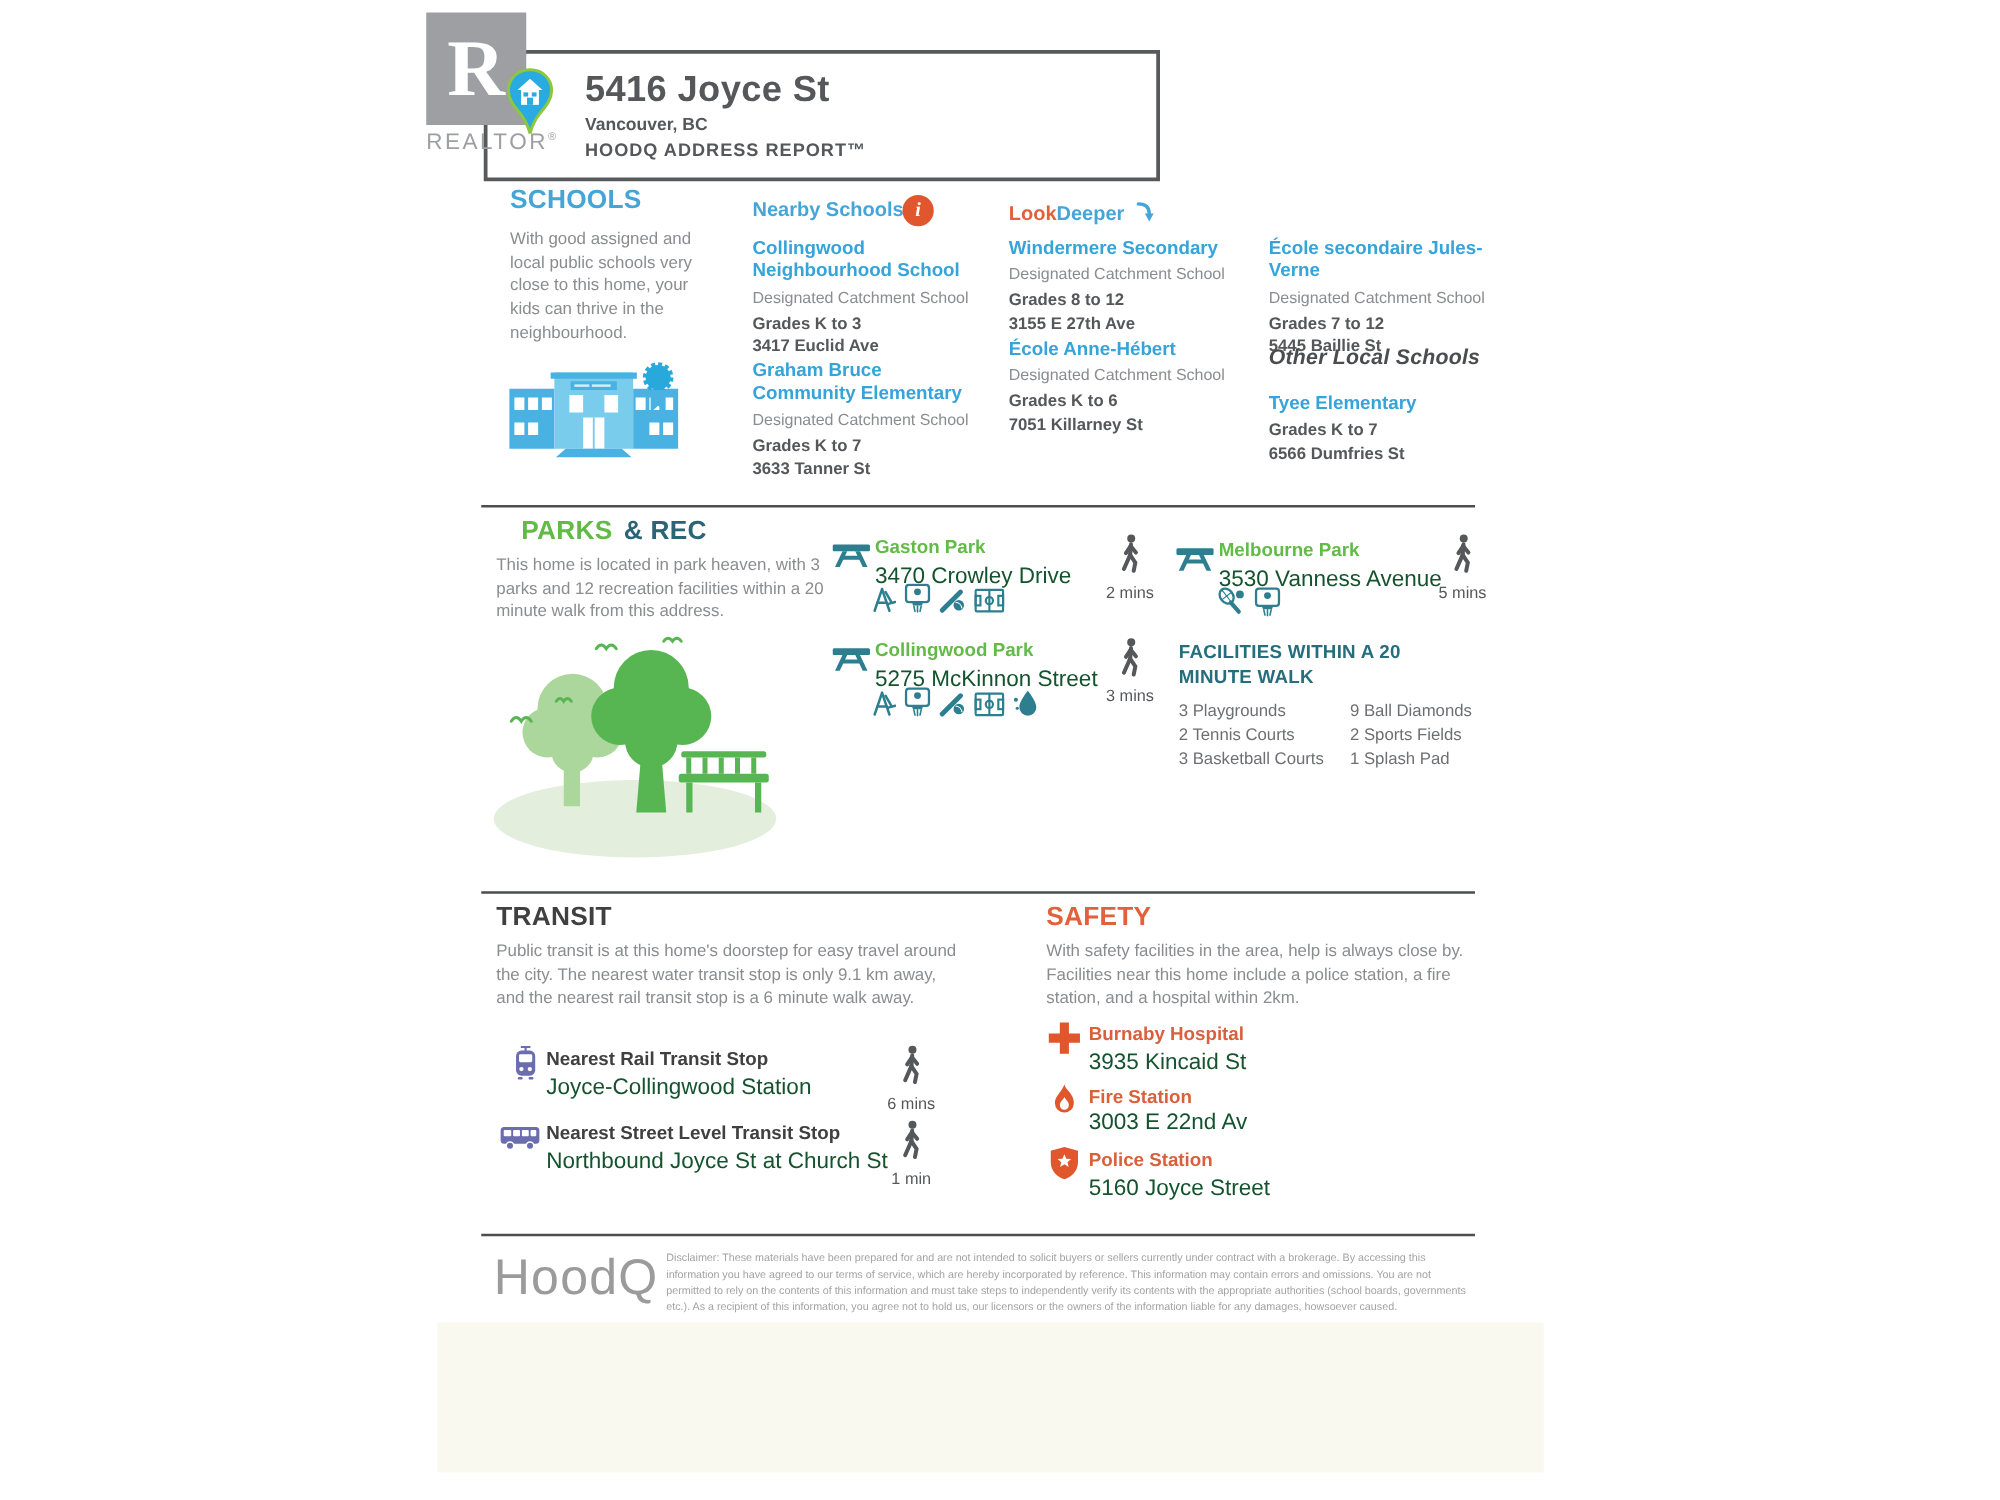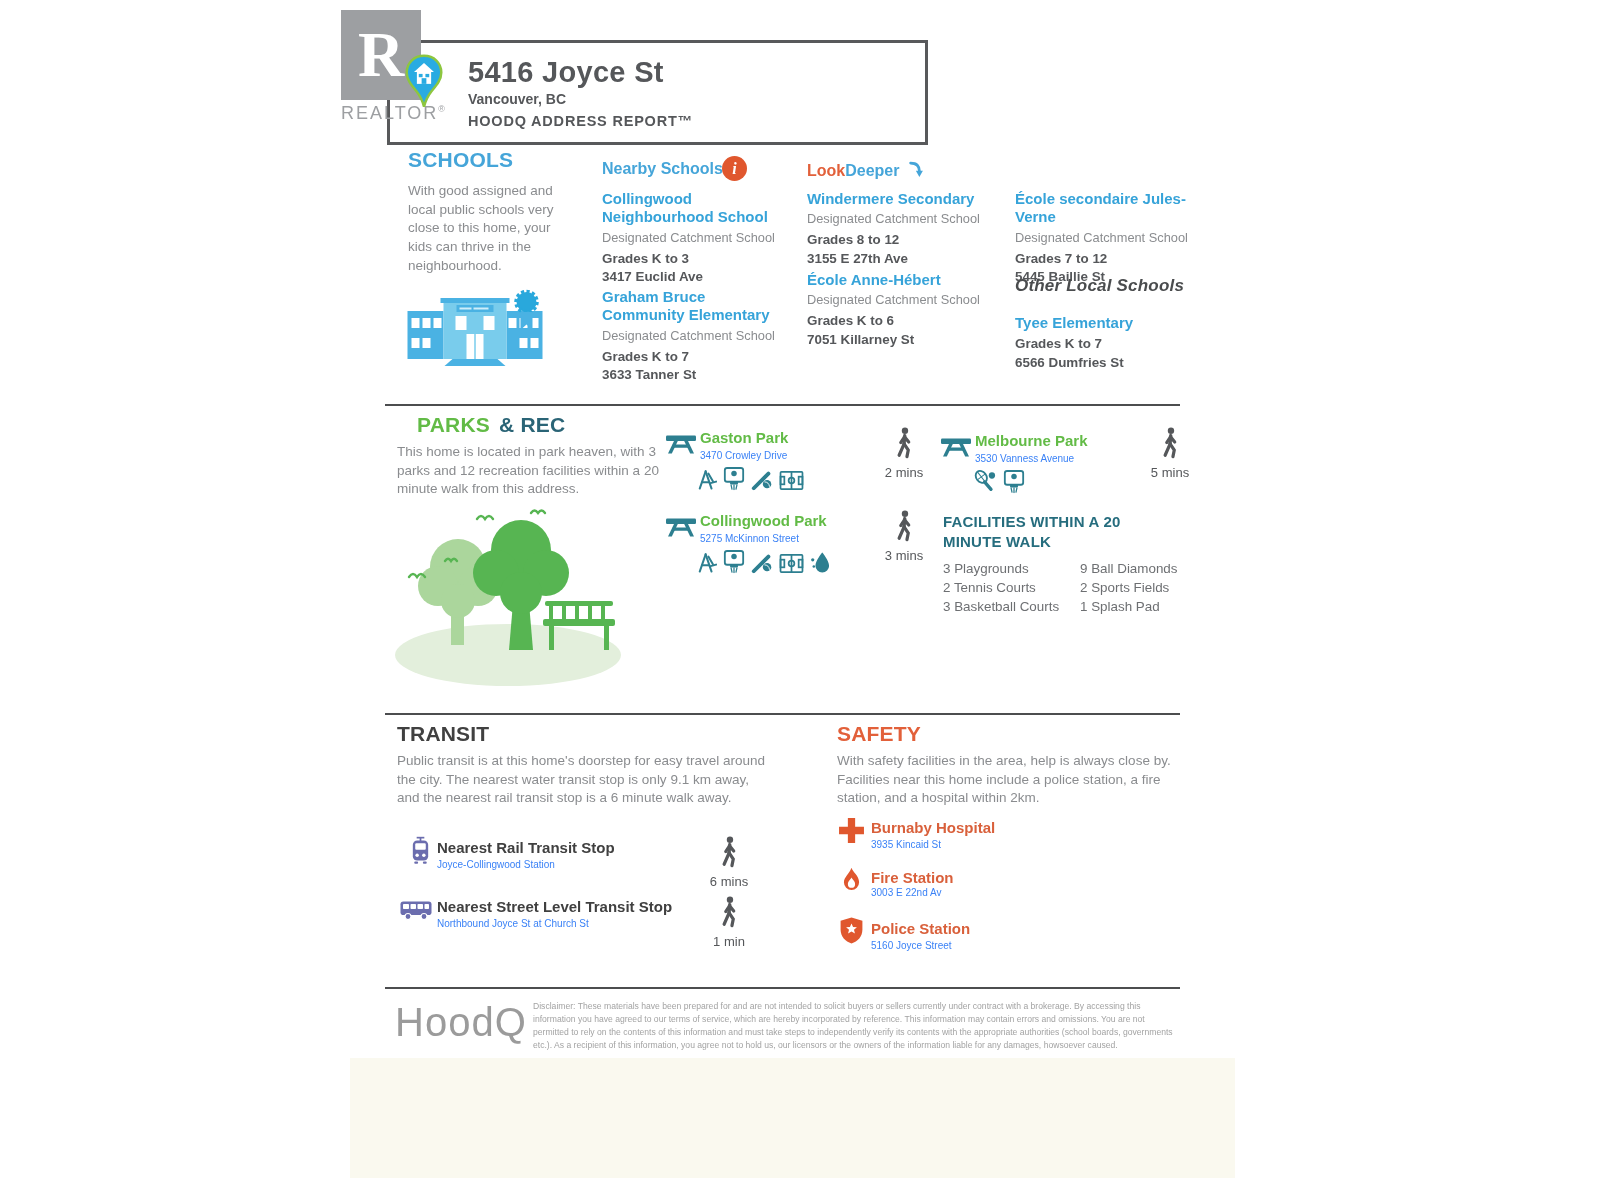--- a/index.html
+++ b/index.html
@@ -9,21 +9,21 @@
   
   .sec-title{font-size:21px;font-weight:bold;letter-spacing:.2px;}
   .c-blue{color:#45a5d9}.c-blue2{color:#36a3d9}.c-green{color:#62bb46}
   .c-dteal{color:#266d7e}.c-purple{color:#404040}.c-orange{color:#e2603a}
   .c-orange2{color:#d9603b}
   .intro{font-size:13.5px;color:#8a8c8f;line-height:1.38;}
   .sub-label{font-size:16px;font-weight:bold;}
   .ename{font-size:15px;font-weight:bold;line-height:1.22;margin-bottom:3px;}
   .etype{font-size:12.8px;color:#8a8c8f;margin-bottom:4px;line-height:1.25;}
   .estrong{font-size:13.4px;font-weight:bold;color:#55575a;line-height:1.4;}
-  .padr{font-size:10px;color:#3b82f6;margin-top:2px;}
+  .padr{font-size:18px;color:#14532d;margin-top:2px;}
   .fac-item{font-size:13.4px;color:#6d6f72;line-height:1.4;}
   .walkbox{width:48px;text-align:center;}
   .walk-label{font-size:13px;color:#55575a;margin-top:2px;white-space:nowrap;}
   .divider{height:2px;background:#4c4d4f;}
   .icon-row{display:flex;gap:6px;align-items:flex-end;}
   
   .realtor-box{width:80px;height:90px;background:#9d9fa2;display:flex;align-items:center;justify-content:center;}
   .realtor-r{color:#fff;font-family:"Liberation Serif","DejaVu Serif",serif;font-weight:bold;font-size:64px;line-height:1;}
   .realtor-text{font-size:18px;color:#9d9fa2;letter-spacing:2px;}
   .realtor-text sup{font-size:9px;}

